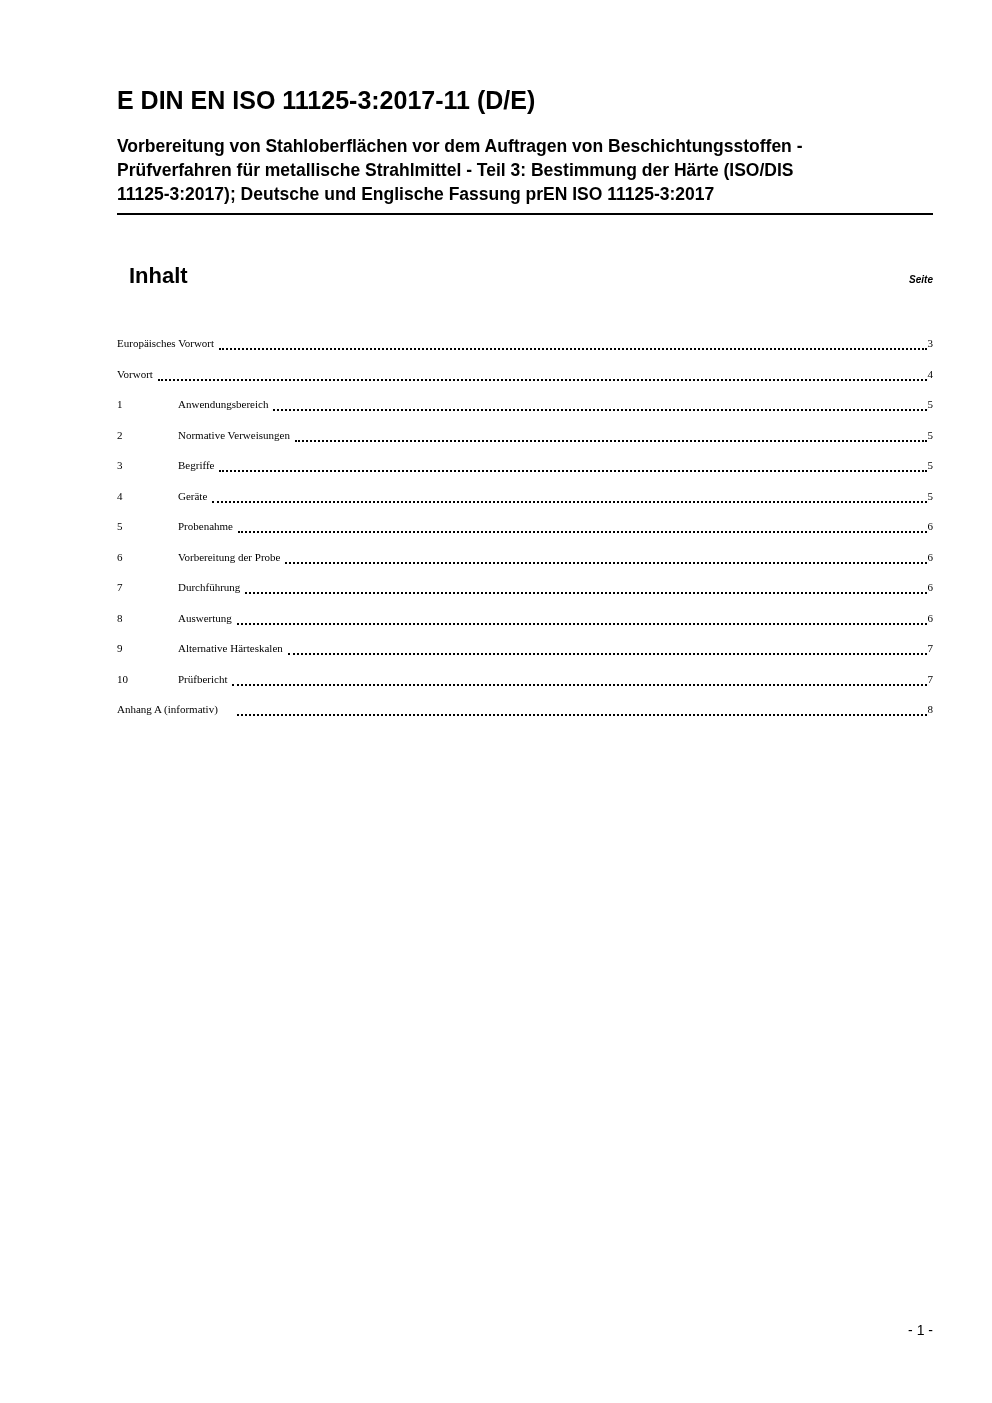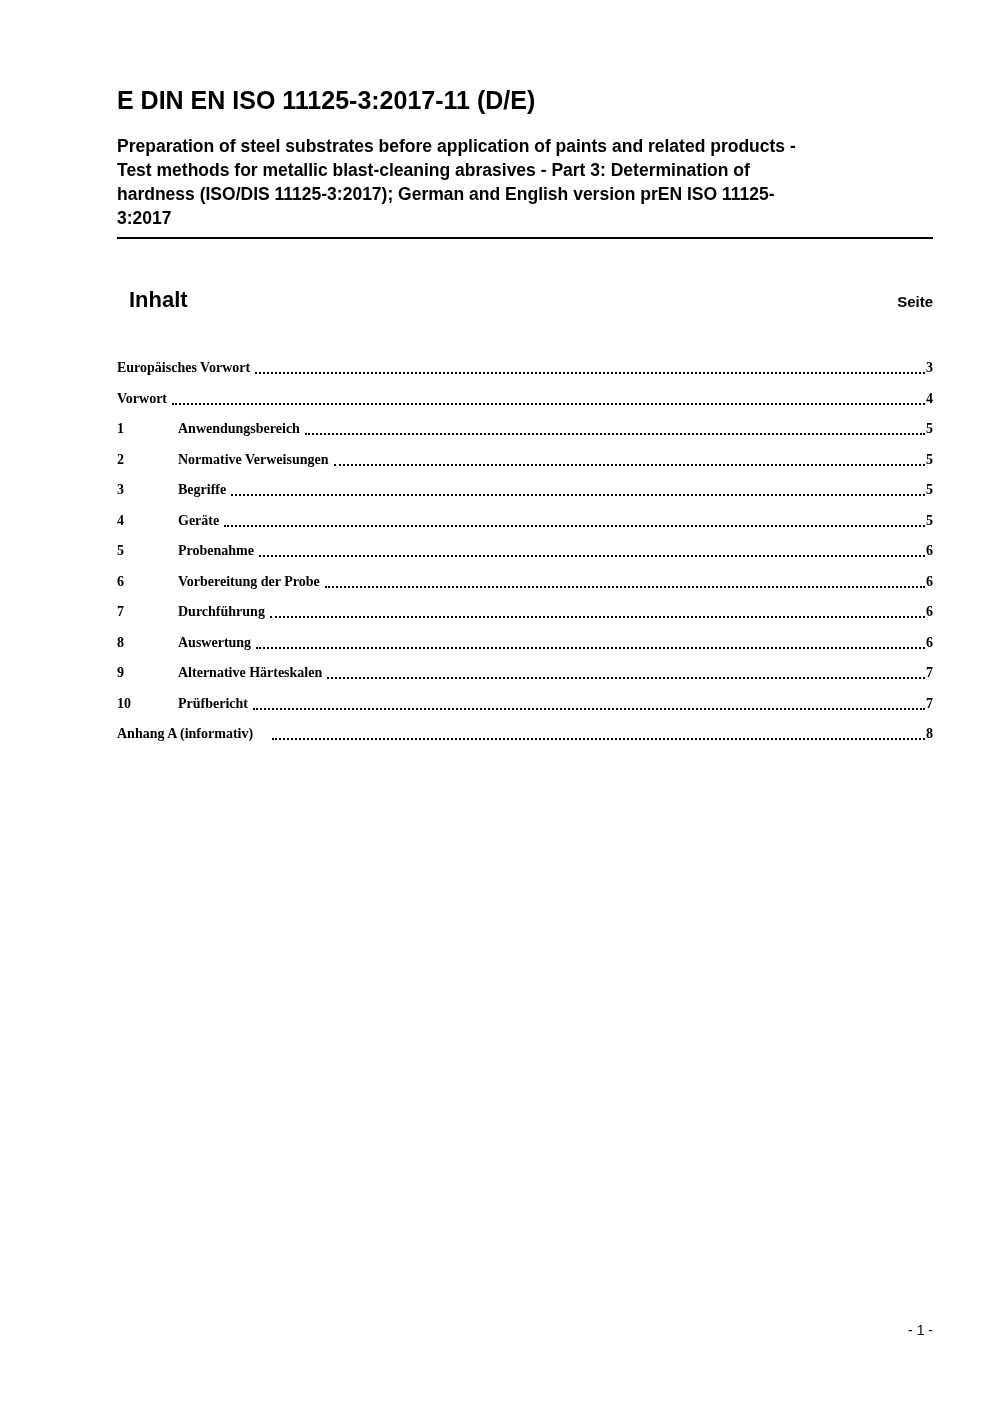--- a/index.html
+++ b/index.html
@@ -51,30 +51,31 @@
     justify-content: space-between;
     align-items: baseline;
     margin-top: 36px;
   }
   .toc-heading {
     margin: 12px;
     font-size: 22px;
     font-weight: bold;
   }
   .toc-page-label {
-    font-size: 15px;
-    font-weight: bold;
+    font-size: 10px;
+    font-weight: bold;
+    font-style: italic;
   }
   .toc { margin-top: 33px; }
   .toc-row {
     display: flex;
     align-items: flex-start;
     font-family: "Liberation Serif", "DejaVu Serif", serif;
-    font-weight: bold;
-    font-size: 14px;
+    font-weight: normal;
+    font-size: 11px;
     line-height: 19px;
     margin-bottom: 11.5px;
     cursor: pointer;
   }
   .toc-num { flex: 0 0 61px; }
   .toc-num.annex { flex: 0 0 auto; margin-right: 14px; }
   .toc-label { flex: 0 0 auto; }
   .toc-dots {
     flex: 1 1 12px;
     min-width: 12px;
@@ -93,25 +94,24 @@
 </style>
 </head>
 <body>
 
 <div class="page">
   <div class="content">
 
     <h1 class="doc-id">E DIN EN ISO 11125-3:2017-11 (D/E)</h1>
 
 
-
-    <p class="doc-title">Preparation of steel substrates before application of paints and related products -
-Test methods for metallic blast-cleaning abrasives - Part 3: Determination of
-hardness (ISO/DIS 11125-3:2017); German and English version prEN ISO 11125-
-3:2017</p>
+    <p class="doc-title">Vorbereitung von Stahloberflächen vor dem Auftragen von Beschichtungsstoffen -
+Prüfverfahren für metallische Strahlmittel - Teil 3: Bestimmung der Härte (ISO/DIS
+11125-3:2017); Deutsche und Englische Fassung prEN ISO 11125-3:2017</p>
+
 
     <hr class="rule">
 
     <div class="toc-header">
       <h2 class="toc-heading">Inhalt</h2>
       <span class="toc-page-label">Seite</span>
     </div>
 
     <nav class="toc">
 

